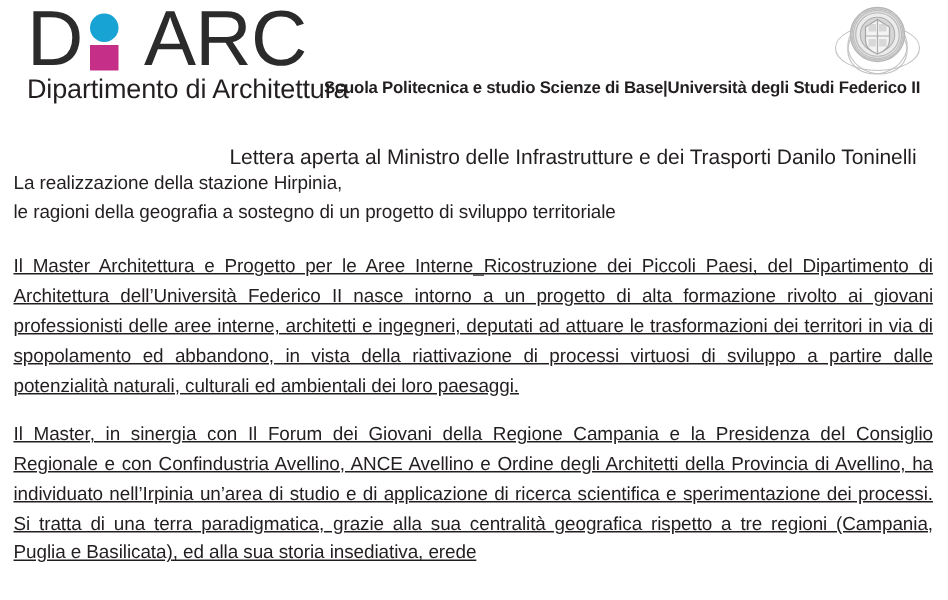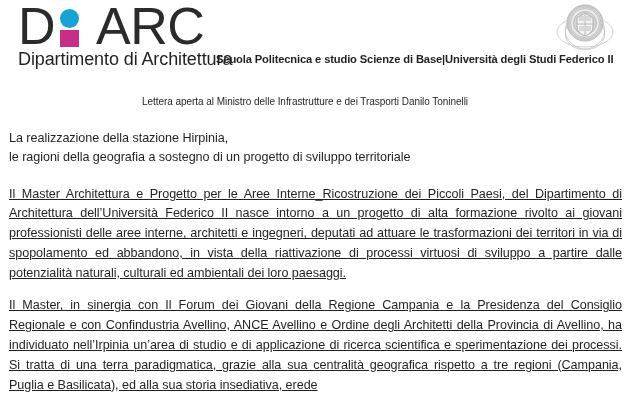--- a/index.html
+++ b/index.html
@@ -106,30 +106,30 @@
   
   .doc-body {
     position: absolute;
     left: 0;
     top: 80px;
     right: 0;
     padding: 0 10px 0 9px;
   }
 
   .letter-title {
-    font-size: 10px;
+    font-size: 14px;
     line-height: 1.2;
     padding-left: 133px;
     margin-top: 16px;
     letter-spacing: -0.05px;
     white-space: nowrap;
+    text-align: center;
   }
 
   .subject {
-    margin-top: 21px;
     font-size: 12.6px;
     line-height: 1.53;
     letter-spacing: -0.05px;
   }
   .subject div { white-space: nowrap; }
 
   .para {
     margin-top: 17px;
     font-size: 12.6px;
     line-height: 1.575;

